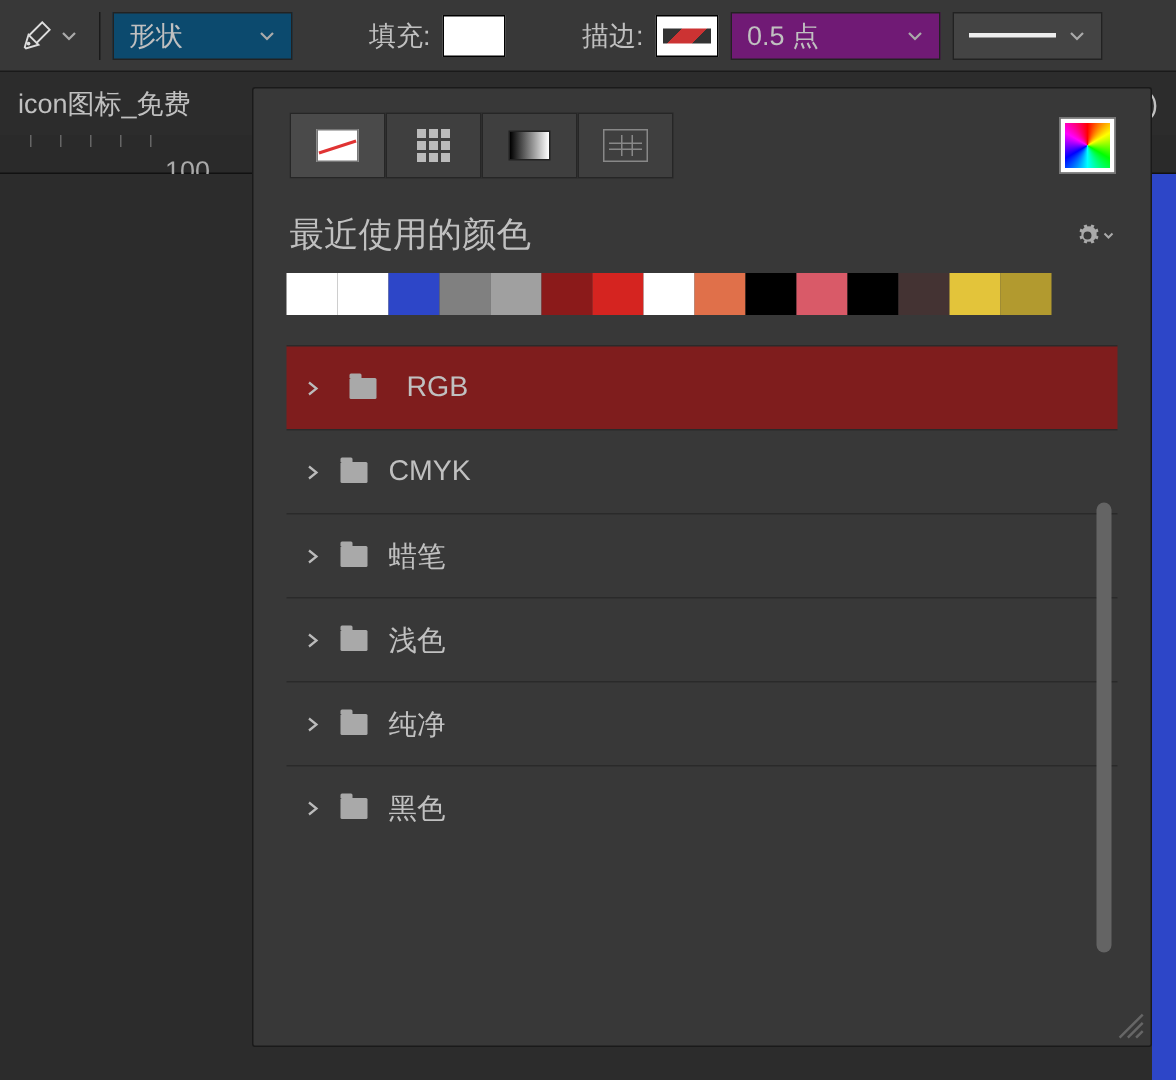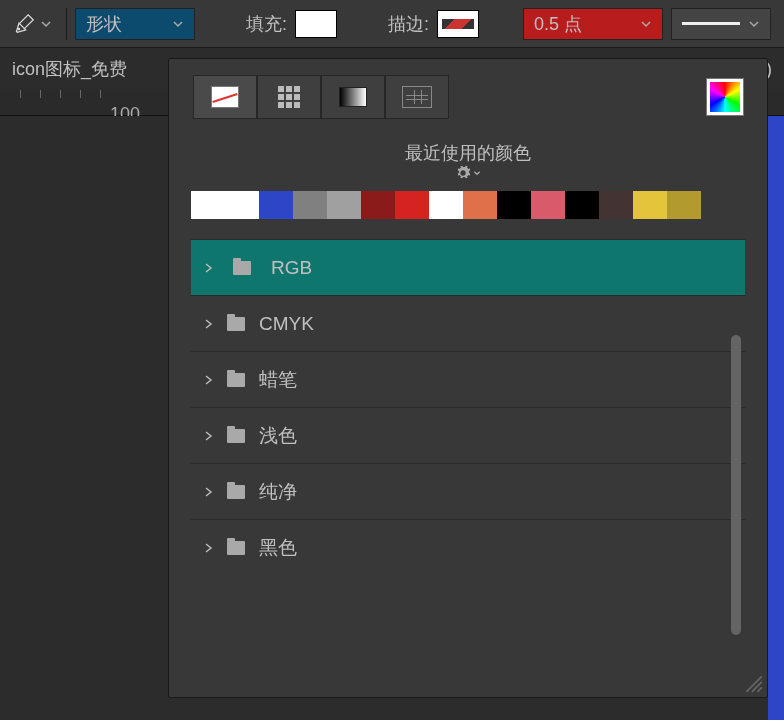--- a/index.html
+++ b/index.html
@@ -49,24 +49,23 @@
       position: relative;
     }
     .stroke-swatch .bar {
       position: absolute; left: 4px; right: 4px; top: 50%;
       height: 10px; transform: translateY(-50%);
       background: linear-gradient(135deg, #333 0 30%, #c33 30% 70%, #333 70%);
     }
     .stroke-width {
       display: flex; align-items: center;
       height: 32px; width: 140px;
-      background: #b91c1c; border: 1px solid #222;
+      background: #701a75; border: 1px solid #222;
       padding: 0 10px; font-size: 18px;
       justify-content: space-between;
-      margin-left: 36px;
     }
     .line-style {
       display: flex; align-items: center;
       height: 32px; width: 100px;
       background: #444; border: 1px solid #222;
       padding: 0 10px;
       justify-content: space-between;
     }
     .line-style .line { width: 58px; height: 3px; background: #eee; }
     .tab-strip {
@@ -133,22 +132,21 @@
     }
     .spacer { flex: 1; }
     .hue-swatch {
       width: 36px; height: 36px;
       background: conic-gradient(red, #ff0, #0f0, #0ff, #00f, #f0f, red);
       border: 3px solid #fff; outline: 1px solid #777;
     }
     .section-header {
       display: flex; align-items: center; justify-content: space-between;
       padding: 10px 24px;
-      font-size: 18px;
-      flex-direction: column;
+      font-size: 23px;
     }
     .gear-btn {
       display: flex; align-items: center; gap: 2px;
       color: #aaa; cursor: pointer;
     }
     .recent-row {
       display: flex; gap: 0;
       padding: 0 22px 12px;
     }
     .swatch {
@@ -162,21 +160,21 @@
     }
     .folder-item {
       display: flex; align-items: center;
       gap: 14px;
       height: 56px;
       padding: 0 12px;
       border-top: 1px solid #2a2a2a;
       font-size: 19px;
       cursor: pointer;
     }
-    .folder-item.active { background: #0f766e; gap: 20px; }
+    .folder-item.active { background: #7f1d1d; gap: 20px; }
     .caret { width: 10px; height: 10px; }
     .folder-icon { width: 18px; height: 14px; background: #a9a9a9; border-radius: 1px; position: relative; }
     .folder-icon::before { content: ""; position: absolute; top: -3px; left: 0; width: 8px; height: 3px; background: #a9a9a9; border-radius: 1px 1px 0 0; }
     .scroll-track { position: absolute; right: 26px; top: 276px; width: 10px; height: 300px; background: #646464; border-radius: 5px; }
     .resize-grip { position: absolute; right: 3px; bottom: 3px; width: 22px; height: 22px; }
     .no-fill {
       width: 28px; height: 22px; background: #fff; border: 1px solid #777; position: relative;
     }
     .no-fill::after { content: ""; position: absolute; left: 0; right: 0; top: 50%; height: 2px; background: #e03333; transform: rotate(-18deg); }
   </style>

